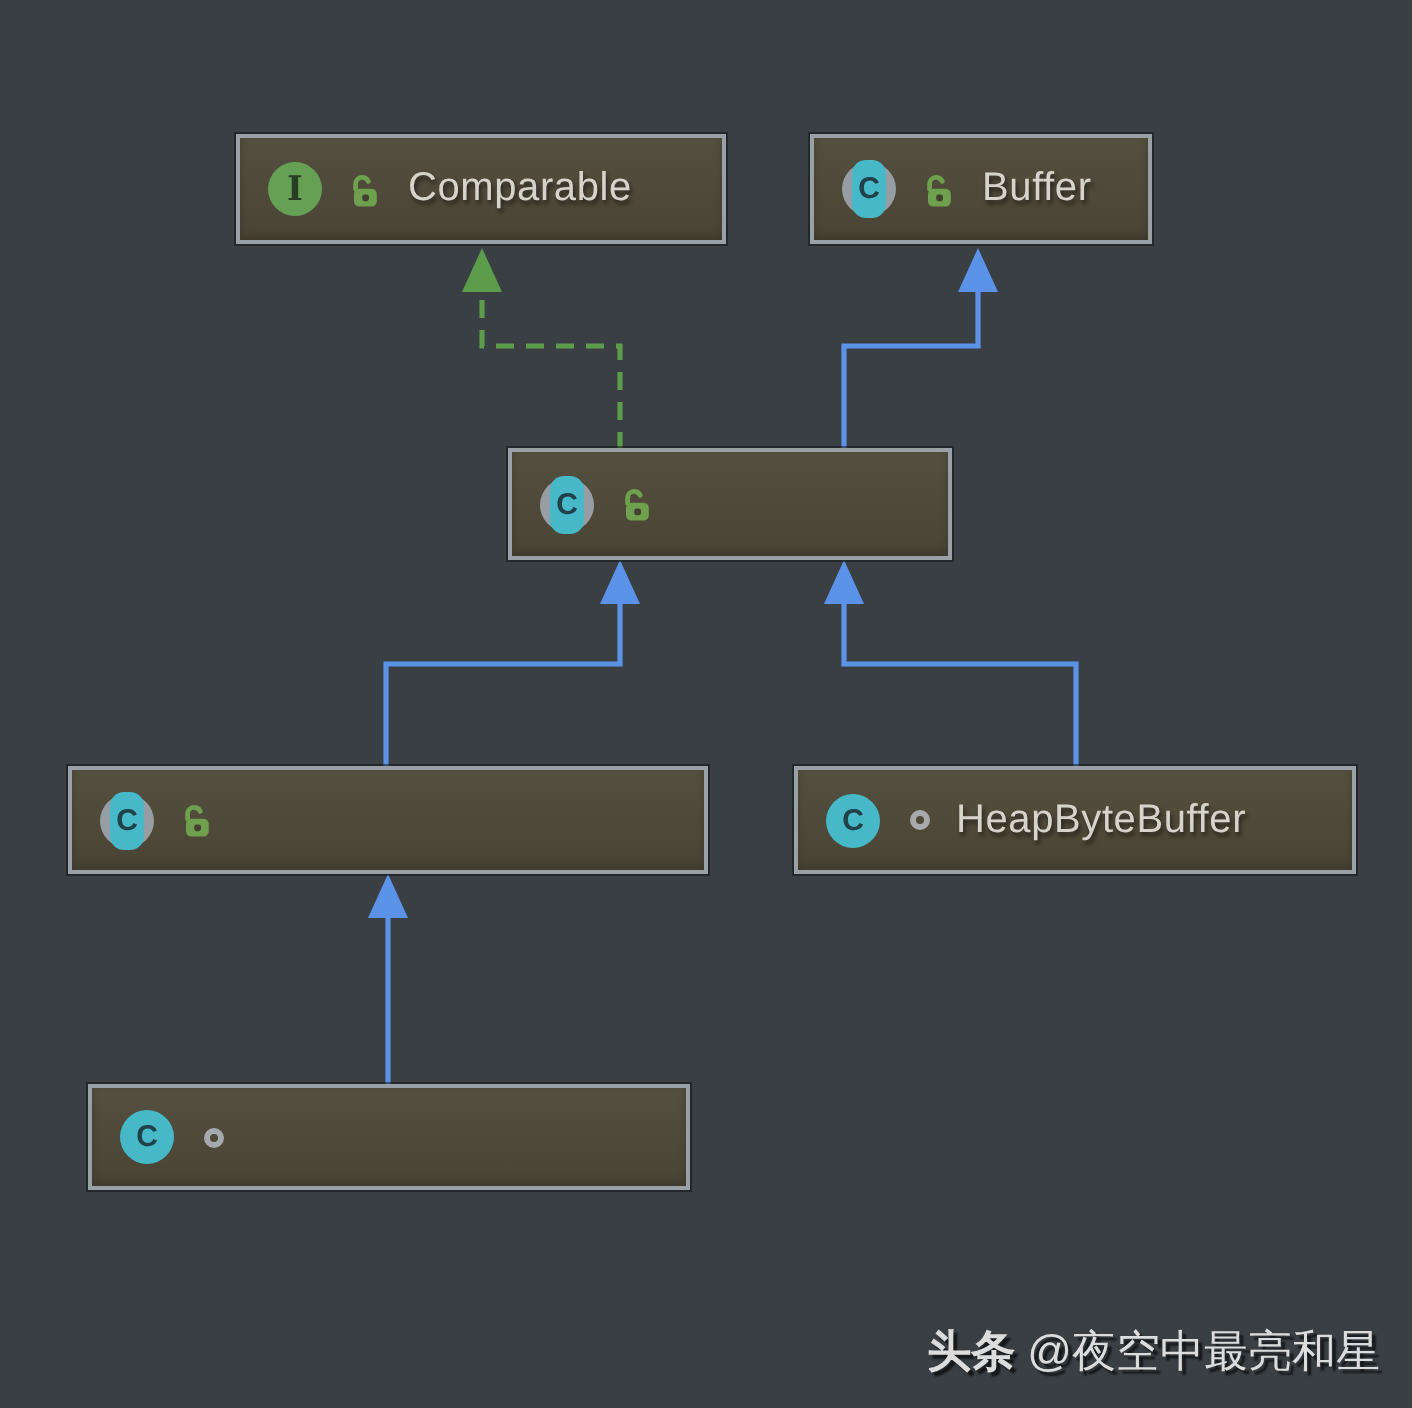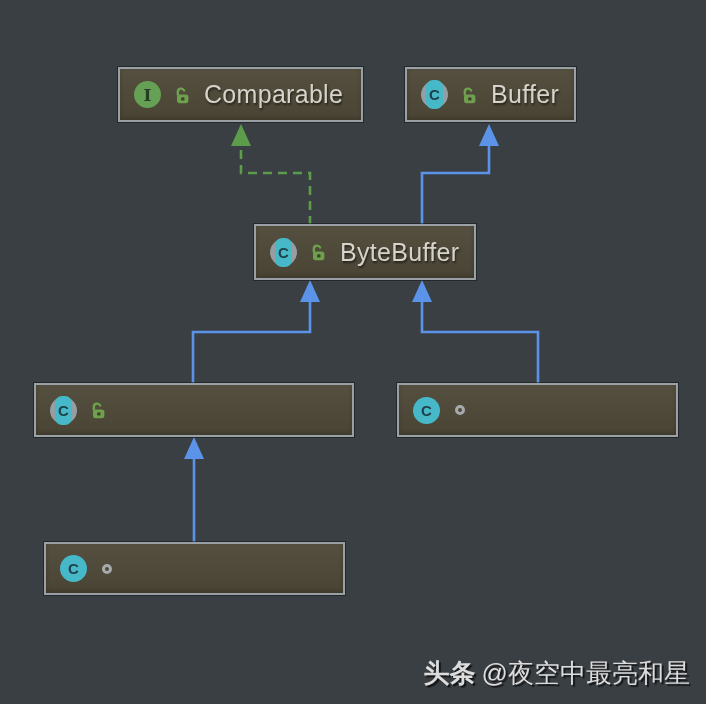--- a/index.html
+++ b/index.html
@@ -10,21 +10,21 @@
   .edges { position:absolute; left:0; top:0; pointer-events:none; }
 
   .node {
     position:absolute; display:flex; align-items:center;
     box-sizing:border-box; padding-left:14px;
     background:linear-gradient(#544f3e, #494434);
     border:2px solid #9aa1a6;
     box-shadow:0 0 0 1px rgba(20,22,24,.55), inset 0 -2px 4px rgba(0,0,0,.18);
   }
   .node .label {
-    color:#d6d3cb; font-size:25px; letter-spacing:.3px; white-space:nowrap;
+    color:#d6d3cb; font-size:20px; letter-spacing:.3px; white-space:nowrap;
     text-shadow:1px 2px 2px rgba(0,0,0,.5); margin-left:13px;
   }
 
   .icon27 { position:relative; width:27px; height:27px; flex:none; }
   .circle {
     width:27px; height:27px; border-radius:50%;
     display:flex; align-items:center; justify-content:center;
     font-weight:bold; font-size:15px;
   }
   .iface-circle  { background:#66a055; color:#273d25; font-family:"DejaVu Serif", serif; font-size:17px; }
@@ -37,21 +37,21 @@
     font-weight:bold; font-size:15px; color:#20404a;
   }
   .lock { flex:none; margin-left:13px; color:#6fa04d; display:flex; }
   .pkg {
     flex:none; margin-left:15px; width:10px; height:10px; border-radius:50%;
     border:3px solid #a6aaac; box-sizing:border-box;
   }
 
   .watermark {
     position:absolute; right:16px; bottom:13px;
-    color:#dcdcdc; font-size:26px; white-space:nowrap;
+    color:#dcdcdc; font-size:22px; white-space:nowrap;
     text-shadow:2px 2px 1px rgba(0,0,0,.65);
   }
   .watermark .brand { font-weight:bold; margin-right:6px; }
 </style>
 </head>
 <body>
 
 <div class="canvas">
 
   <svg class="edges" width="706" height="704" viewBox="0 0 706 704">
@@ -116,21 +116,20 @@
       <span class="abs-ring"></span>
       <span class="abs-band">C</span>
     </span>
     <span class="lock">
       <svg width="17" height="18" viewBox="0 0 17 18">
         <path d="M3.8 8.6 L3.8 6.1 A3.3 3.3 0 0 1 10.1 4.6" fill="none" stroke="currentColor" stroke-width="2.4" stroke-linecap="round"></path>
         <rect x="3" y="8.4" width="11.4" height="8.8" rx="2.6" fill="currentColor"></rect>
         <rect x="7.1" y="11.2" width="3.4" height="3.4" rx="1.2" fill="#433f31"></rect>
       </svg>
     </span>
-    <span class="label">ByteBuffer</span>
   </div>
 
   <div class="node" style="left:34px; top:383px; width:320px; height:54px;">
     <span class="icon27">
       <span class="abs-ring"></span>
       <span class="abs-band">C</span>
     </span>
     <span class="lock">
       <svg width="17" height="18" viewBox="0 0 17 18">
         <path d="M3.8 8.6 L3.8 6.1 A3.3 3.3 0 0 1 10.1 4.6" fill="none" stroke="currentColor" stroke-width="2.4" stroke-linecap="round"></path>
@@ -138,20 +137,21 @@
         <rect x="7.1" y="11.2" width="3.4" height="3.4" rx="1.2" fill="#433f31"></rect>
       </svg>
     </span>
   </div>
 
   <div class="node" style="left:397px; top:383px; width:281px; height:54px;">
     <span class="icon27">
       <span class="circle class-circle">C</span>
     </span>
     <span class="pkg"></span>
+    <span class="label">HeapByteBuffer</span>
   </div>
 
   <div class="node" style="left:44px; top:542px; width:301px; height:53px;">
     <span class="icon27">
       <span class="circle class-circle">C</span>
     </span>
     <span class="pkg"></span>
   </div>
 
   <div class="watermark">

